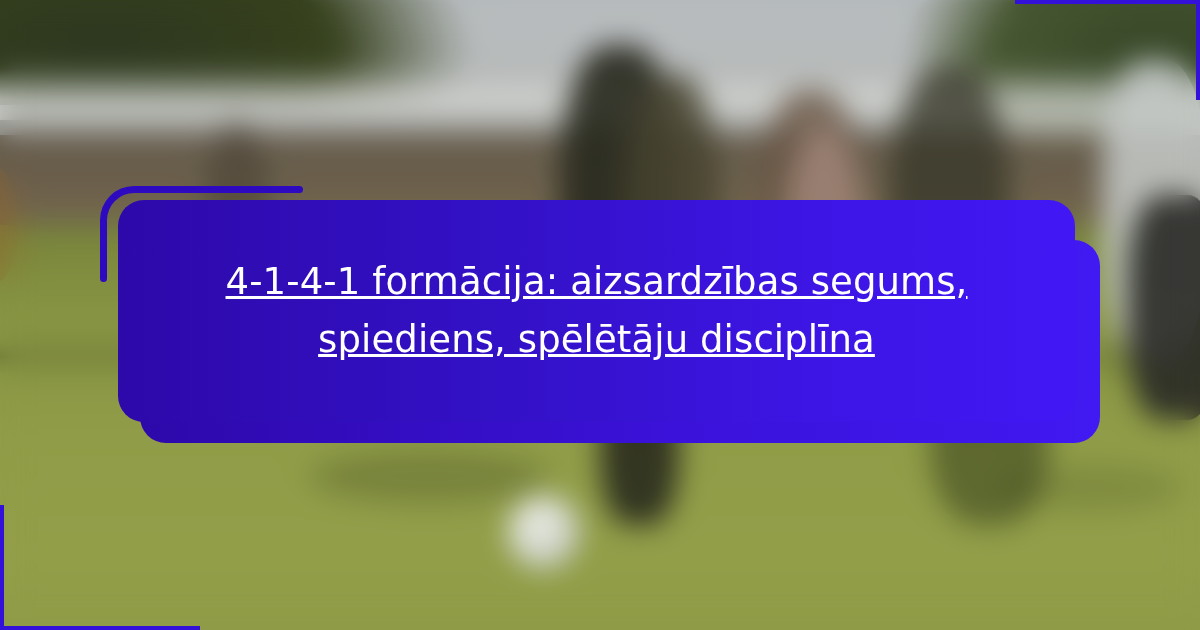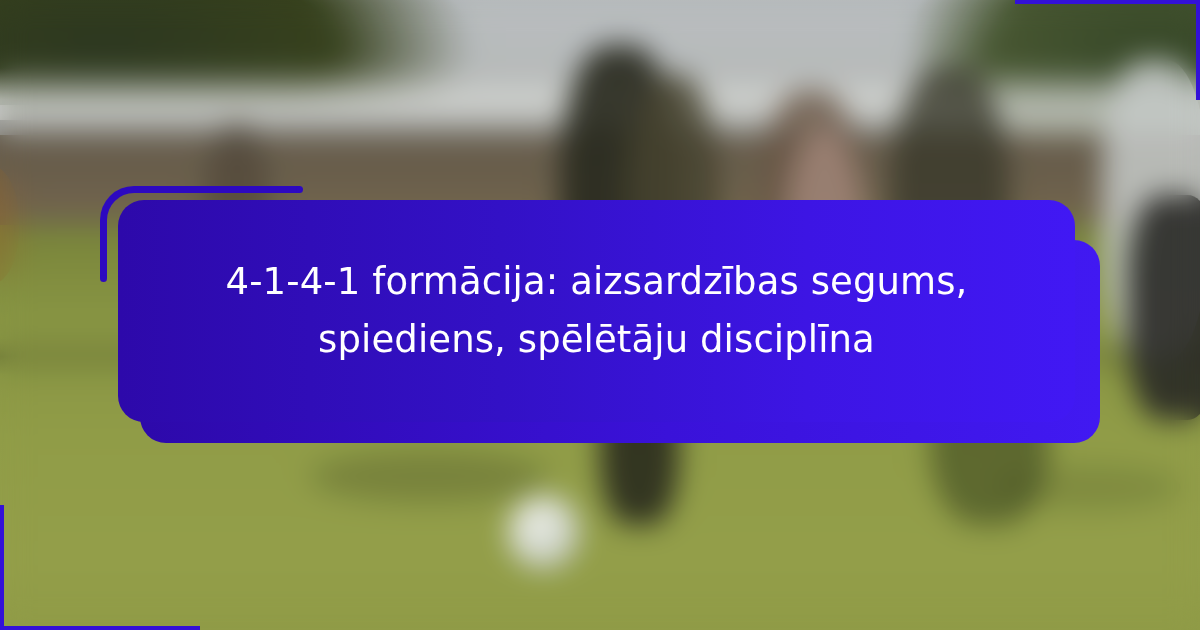--- a/index.html
+++ b/index.html
@@ -125,20 +125,21 @@
     padding:0 70px;
   }
   .headline h1 {
     color:#ffffff;
     font-family:"DejaVu Sans", sans-serif;
     font-weight:400;
     font-size:37px;
     line-height:1.58;
     letter-spacing:0.1px;
     text-rendering:optimizeLegibility;
+    text-decoration:underline;
   }
 </style>
 </head>
 <body>
 
 <div id="stage" style="--accent:#3311d8; --accent-deep:#2d09c0; --bc:#3311d8;">
 
   <div class="bg-root">
     <div class="bg-layer">
       <div class="bg-sky"></div>

